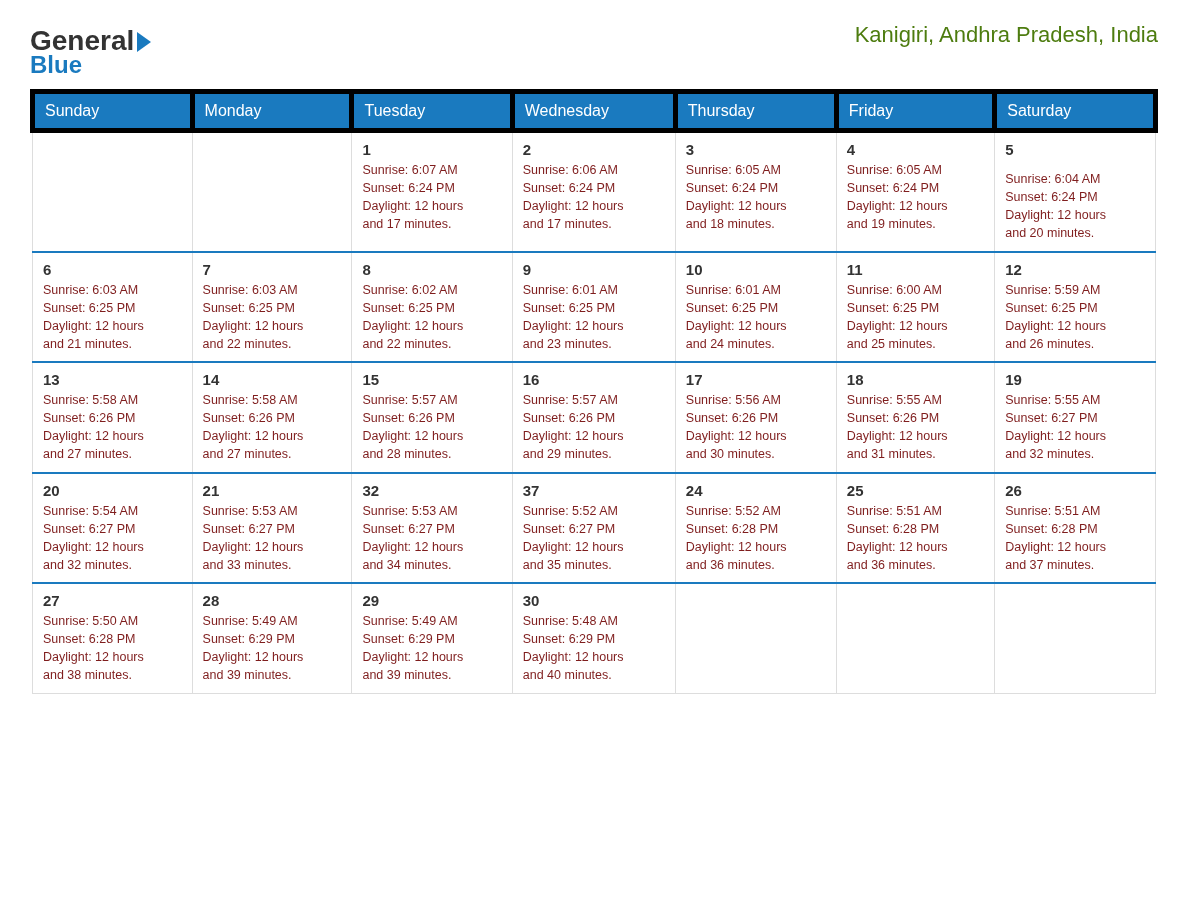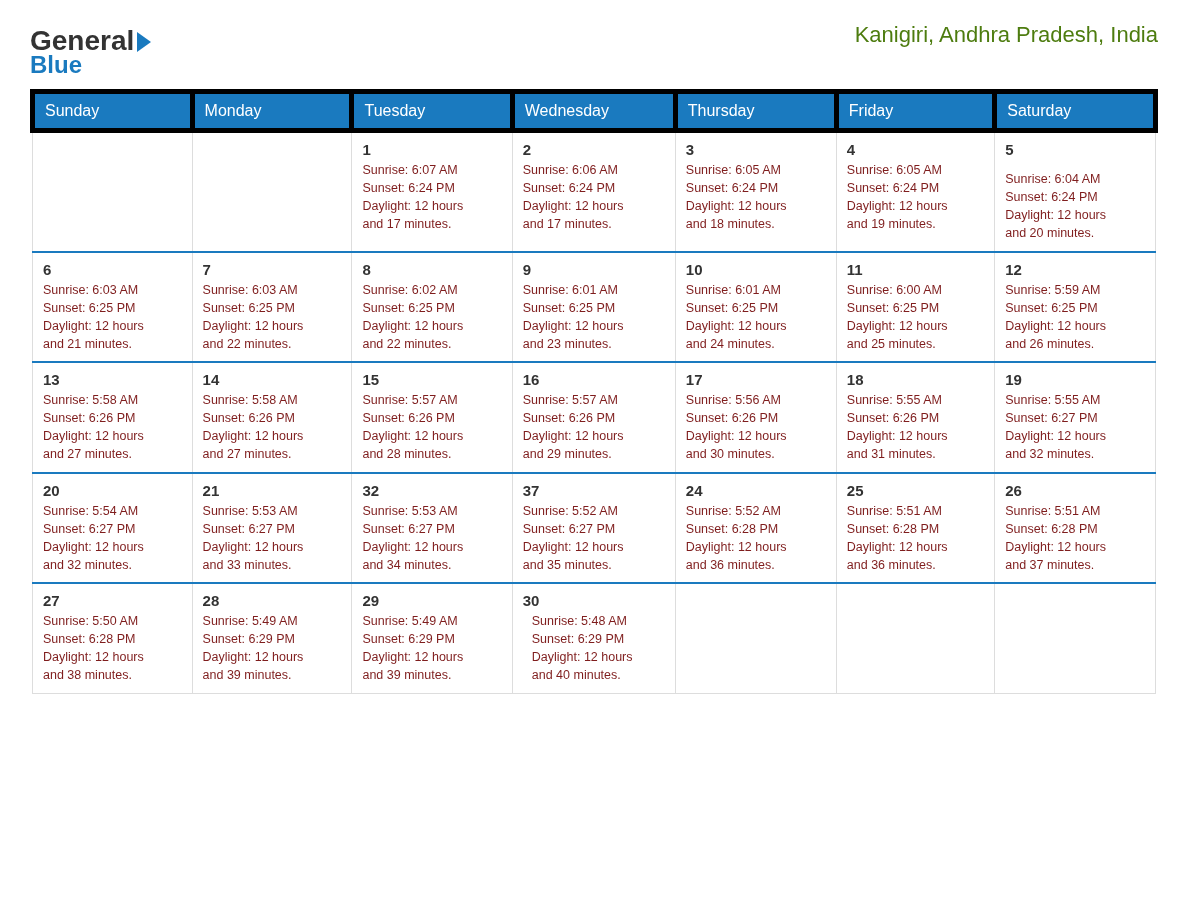--- a/index.html
+++ b/index.html
@@ -345,21 +345,21 @@
         </td>
         <td>
           <span class="day-number">29</span>
           <div class="day-info" style="white-space: pre-line;">Sunrise: 5:49 AM
 Sunset: 6:29 PM
 Daylight: 12 hours
 and 39 minutes.</div>
         </td>
         <td>
           <span class="day-number">30</span>
-          <div class="day-info" style="white-space: pre-line; margin-left: 9px;">Sunrise: 5:48 AM
+          <div class="day-info" style="white-space: pre-line;">Sunrise: 5:48 AM
 Sunset: 6:29 PM
 Daylight: 12 hours
 and 40 minutes.</div>
         </td>
         <td class="empty-cell"></td>
         <td class="empty-cell"></td>
         <td class="empty-cell"></td>
       </tr>
     </tbody>
 </table>

